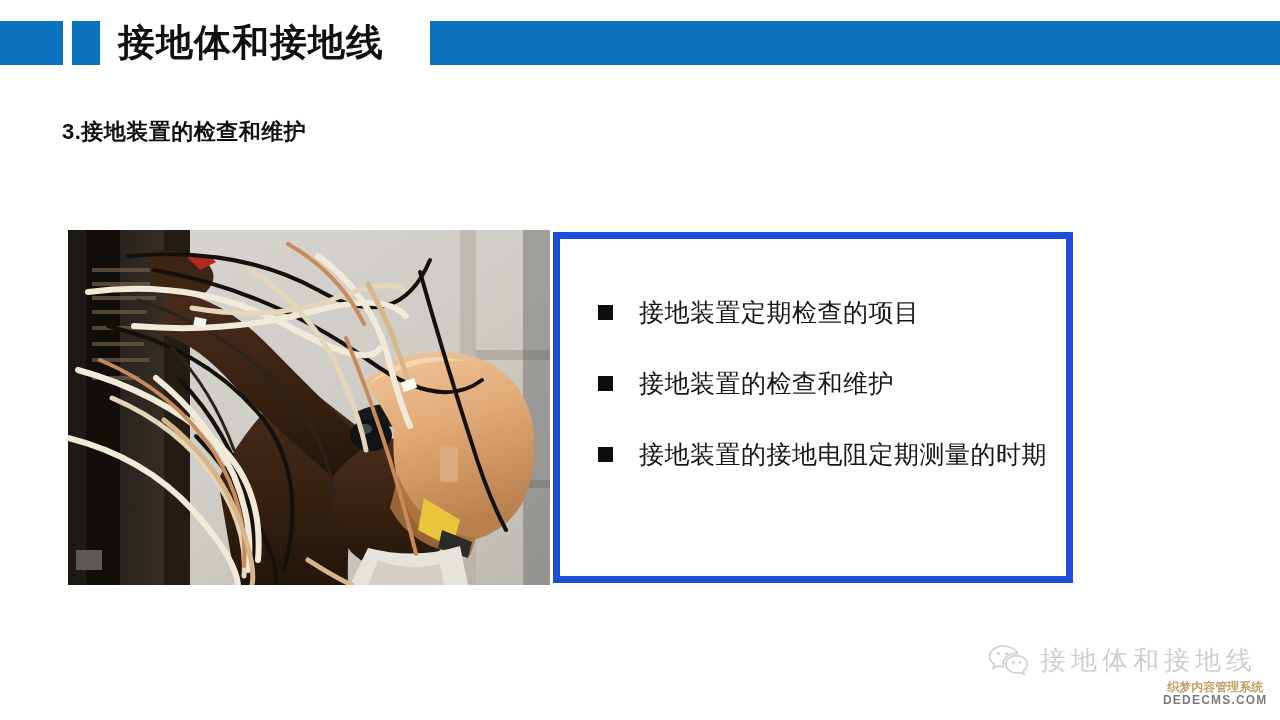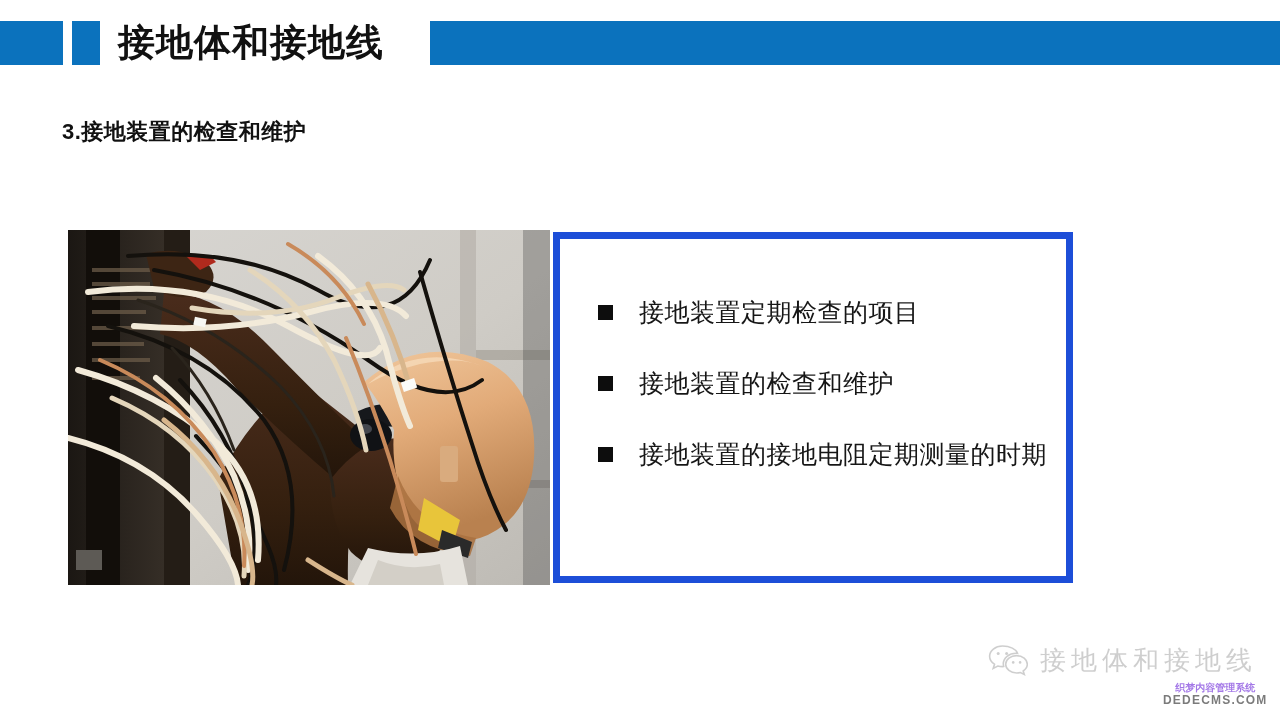--- a/index.html
+++ b/index.html
@@ -139,23 +139,23 @@
     white-space: nowrap;
   }
   .dedecms {
     position: absolute;
     left: 1163px;
     top: 681px;
     text-align: center;
     opacity: 0.62;
   }
   .dede-cn {
-    font-size: 10px;
+    font-size: 12px;
     font-weight: bold;
-    color: #6d28d9;
+    color: #a16207;
     letter-spacing: 0px;
     line-height: 13px;
     white-space: nowrap;
   }
   .dede-en {
     font-size: 12px;
     font-weight: bold;
     color: #2b2b2b;
     letter-spacing: 1.2px;
     line-height: 13px;

